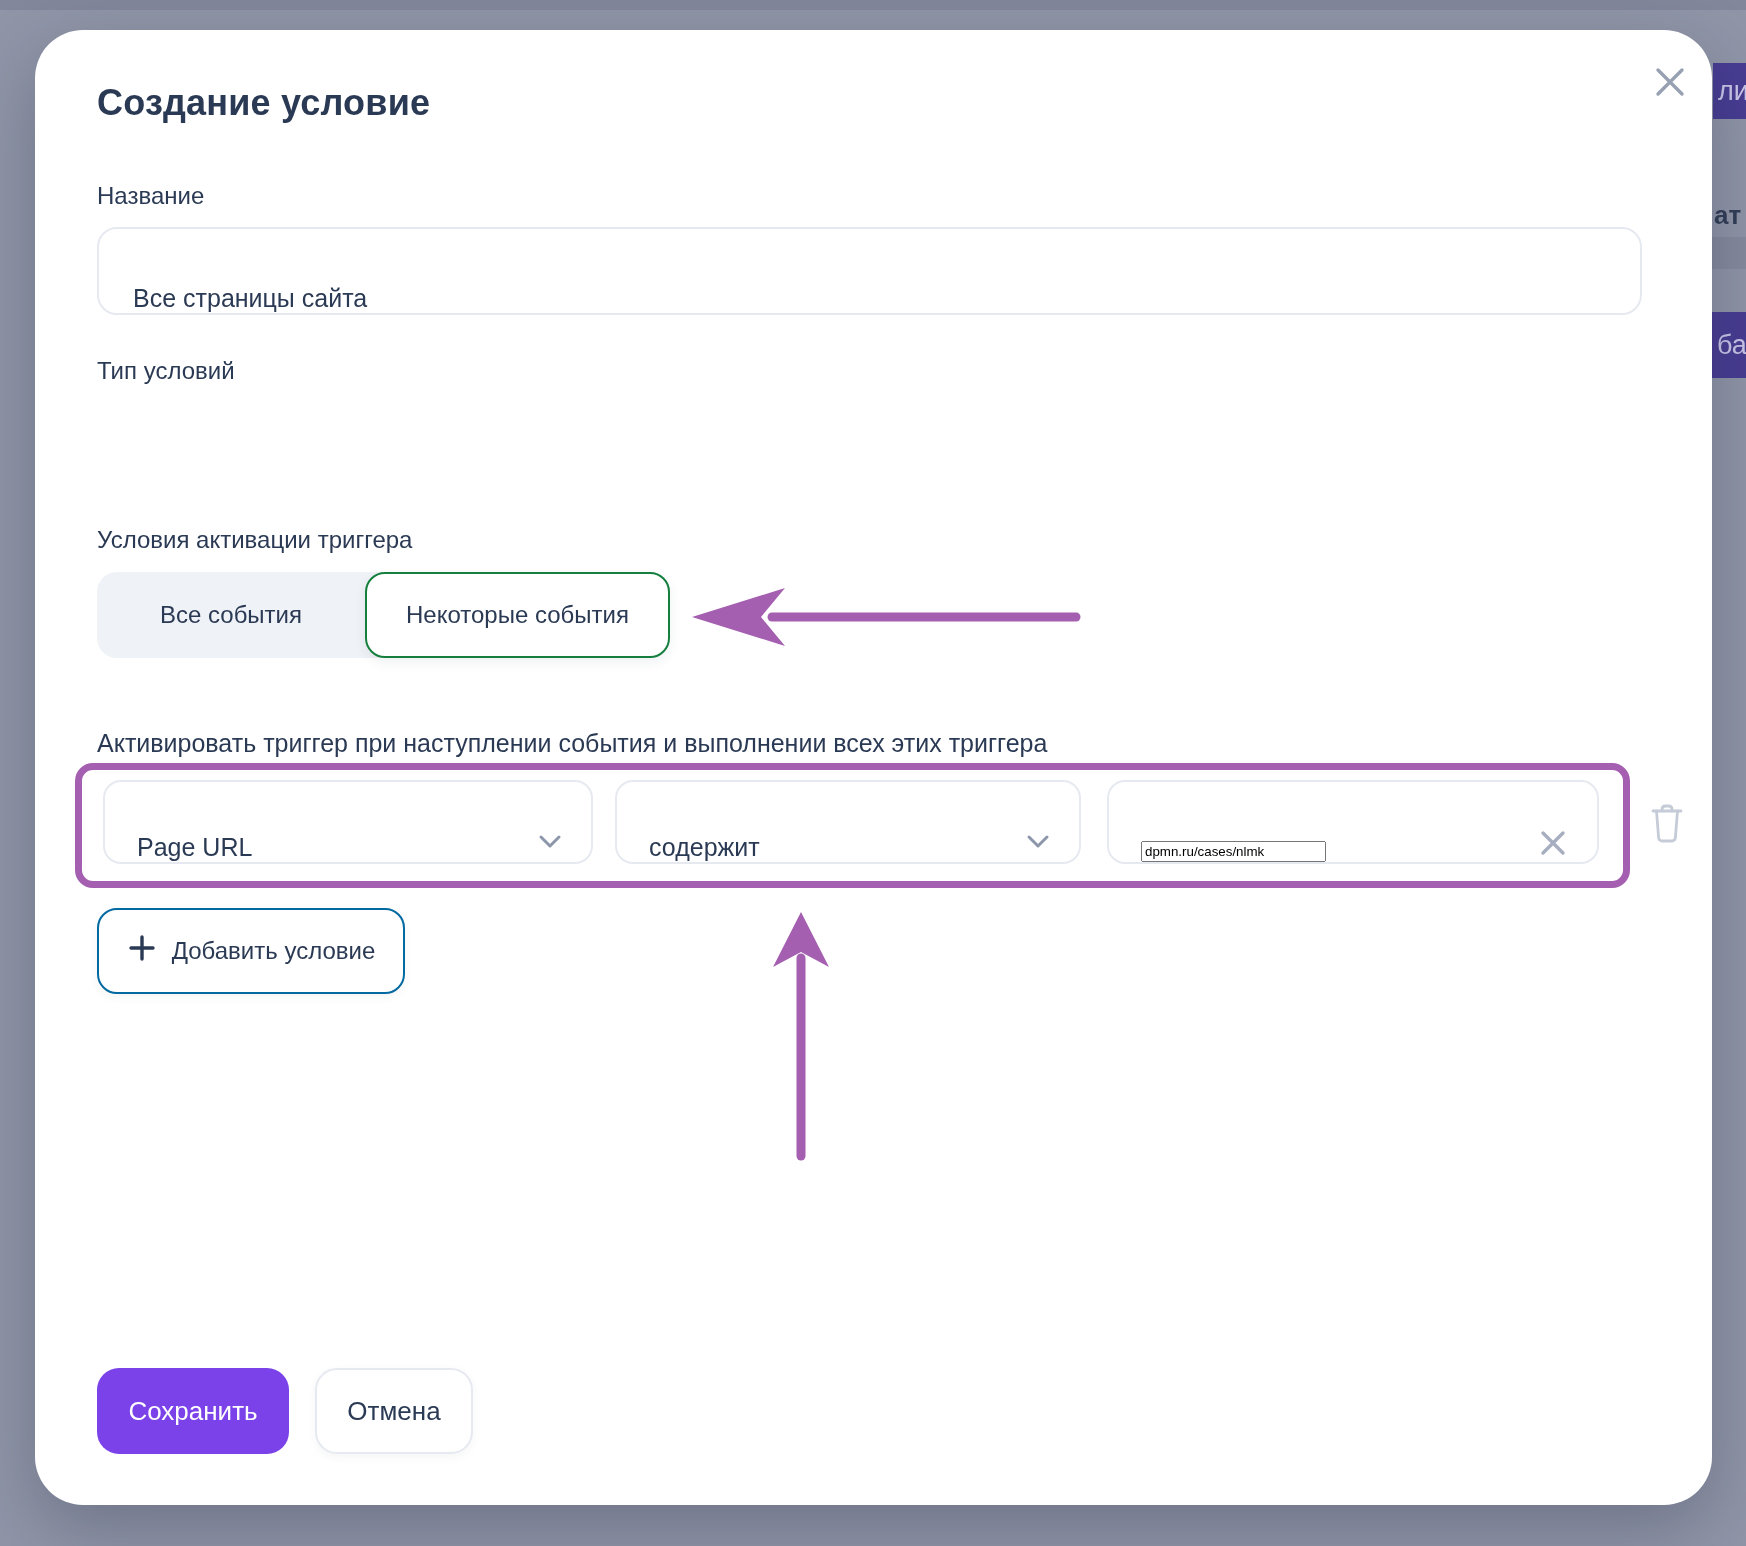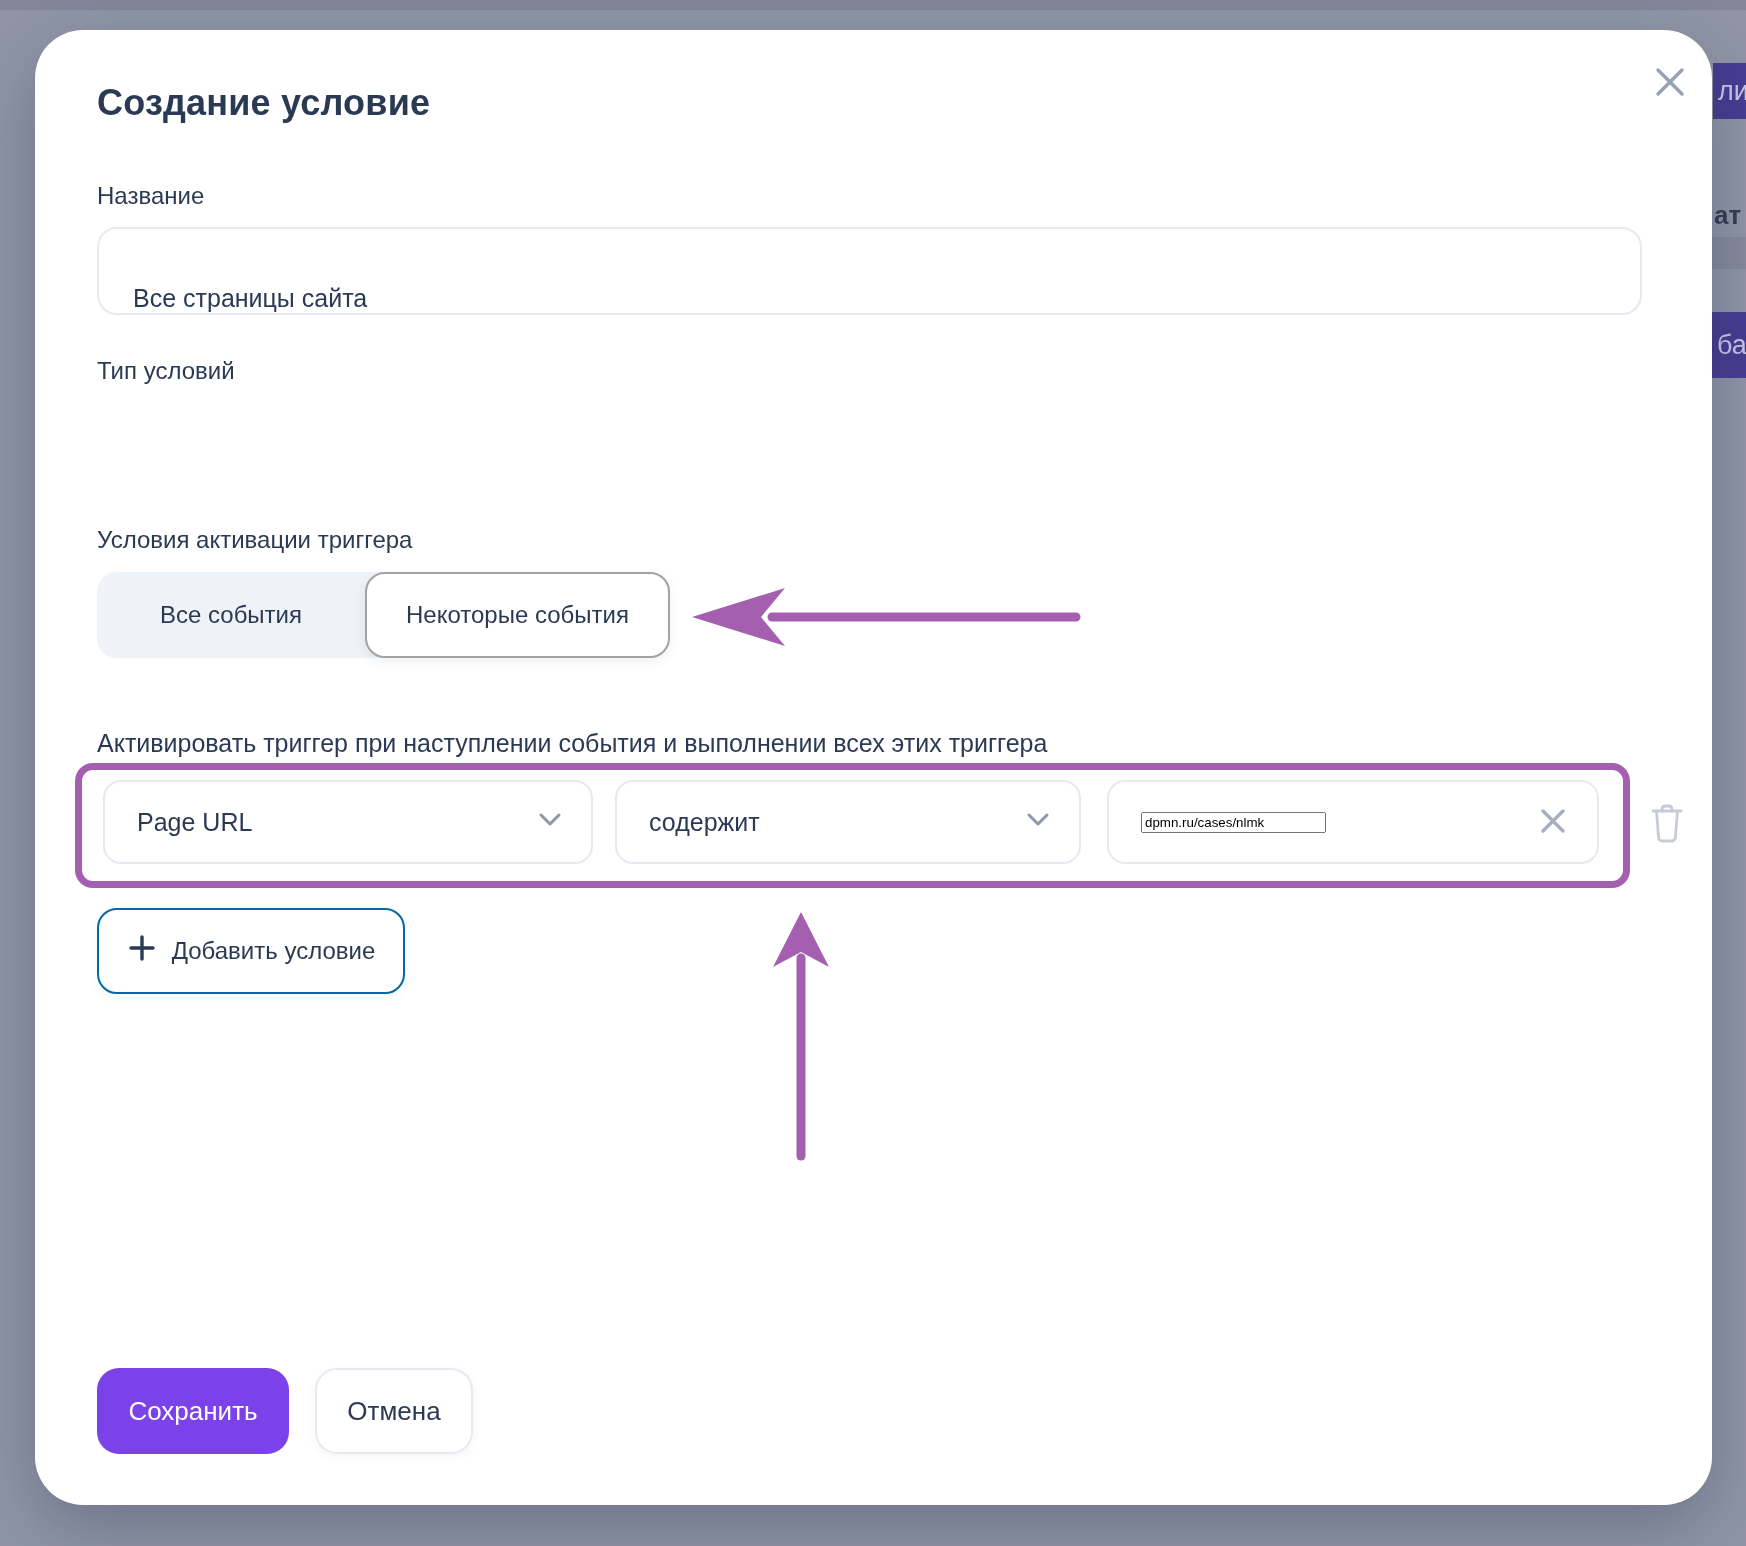--- a/index.html
+++ b/index.html
@@ -36,29 +36,29 @@
     display:flex;align-items:flex-end;padding:0 30px 0 34px;font-size:25px;color:#2b3a54;}
   .field.f-name{top:197px;}
   .field.f-type{top:368px;cursor:pointer;}
   .field input{border:none;outline:none;flex:1;font:inherit;color:inherit;background:transparent;padding:0;}
   .chev{margin-left:auto;flex:0 0 auto;}
 
   .seg{position:absolute;left:62px;top:542px;width:573px;height:86px;background:#eff2f6;border-radius:20px;}
   .seg-opt{position:absolute;top:0;height:86px;display:flex;align-items:center;justify-content:center;
     font-size:24px;color:#2b3a54;cursor:pointer;box-sizing:border-box;}
   .seg-opt.o1{left:0;width:268px;}
-  .seg-opt.o2{left:268px;width:305px;background:#fff;border:2px solid #a3a3a3;border-radius:20px;
+  .seg-opt.o2{left:268px;width:305px;background:#fff;border:2px solid #15803d;border-radius:20px;
     box-shadow:0 4px 12px rgba(43,58,84,.08);}
 
   .ann{position:absolute;pointer-events:none;}
   .ann-rect{left:40px;top:733px;width:1555px;height:125px;border:7px solid #a55fb0;border-radius:18px;
     box-sizing:border-box;background:transparent;}
 
   .cond-box{position:absolute;top:750px;height:84px;box-sizing:border-box;border:2px solid #e6eaf0;
-    border-radius:18px;background:#fff;display:flex;align-items:center;padding:0 26px 0 32px;font-size:25px;}
+    border-radius:18px;background:#fff;display:flex;align-items:flex-end;padding:0 26px 0 32px;font-size:25px;}
   .cond-box.c1{left:68px;width:490px;cursor:pointer;}
   .cond-box.c2{left:580px;width:466px;cursor:pointer;}
   .cond-box.c3{left:1072px;width:492px;}
   .clear-btn{border:none;background:transparent;padding:0;margin-left:auto;cursor:pointer;
     display:flex;align-items:center;justify-content:center;width:36px;height:36px;}
   .trash-btn{position:absolute;left:1610px;top:770px;width:44px;height:48px;border:none;background:transparent;
     padding:0;cursor:pointer;display:flex;align-items:center;justify-content:center;}
 
   .add-btn{position:absolute;left:62px;top:878px;width:308px;height:86px;box-sizing:border-box;
     border:2px solid #0369a1;border-radius:20px;background:#fff;cursor:pointer;

